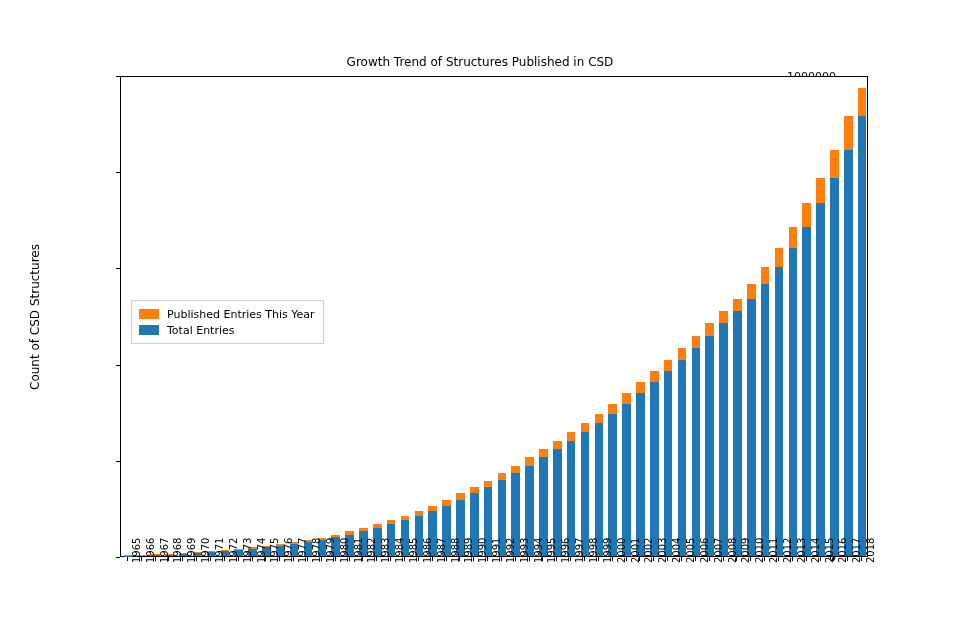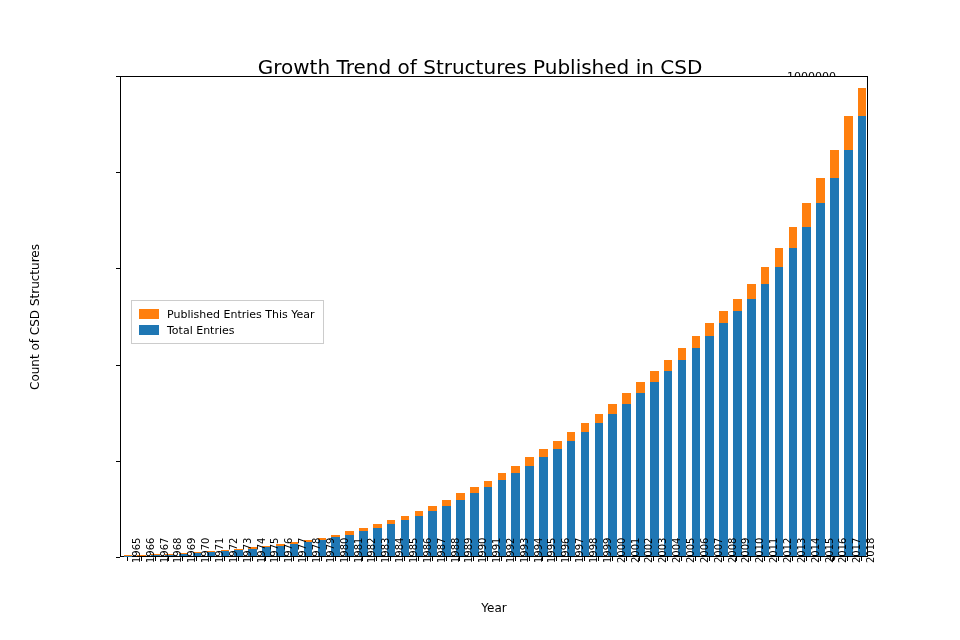--- a/index.html
+++ b/index.html
@@ -20,21 +20,21 @@
     height: 640px;
     background: #ffffff;
   }
   
   #chart-title {
     position: absolute;
     left: 0;
     top: 55px;
     width: 960px;
     text-align: center;
-    font-size: 20px;
+    font-size: 12px;
     color: #000;
   }
   
   #plot-area {
     position: absolute;
     left: 120px;
     top: 76px;
     width: 748px;
     height: 481px;
     border: 1px solid #000000;
@@ -493,21 +493,20 @@
       <div class="xtick-mark" style="left: 819.519px;"></div>
       <div class="xtick-label" style="left: 823.519px;">2015</div>
       <div class="xtick-mark" style="left: 833.37px;"></div>
       <div class="xtick-label" style="left: 837.37px;">2016</div>
       <div class="xtick-mark" style="left: 847.222px;"></div>
       <div class="xtick-label" style="left: 851.222px;">2017</div>
       <div class="xtick-mark" style="left: 861.074px;"></div>
       <div class="xtick-label" style="left: 865.074px;">2018</div>
     </div>
 
-  <div id="xlabel">Year</div>
 
   <div id="legend">
     <div class="legend-row">
       <span class="legend-swatch" style="background: rgb(255, 127, 14);"></span>
       <span class="legend-text">Published Entries This Year</span>
     </div>
     <div class="legend-row">
       <span class="legend-swatch" style="background: rgb(31, 119, 180);"></span>
       <span class="legend-text">Total Entries</span>
     </div>

